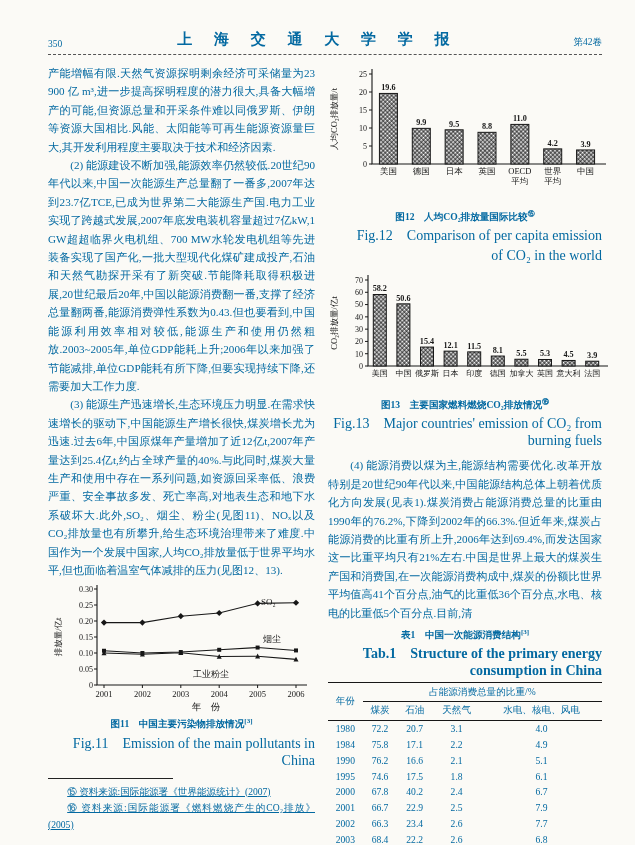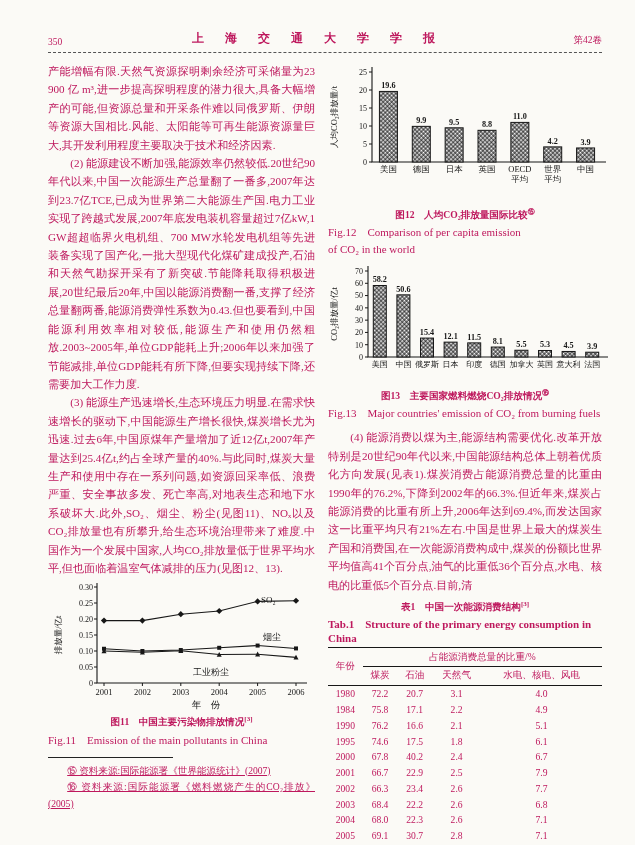--- a/index.html
+++ b/index.html
@@ -1,32 +1,32 @@
 <!DOCTYPE html>
 <html><head>
 <meta charset="utf-8">
 <style>
   html,body{margin:0;padding:0;background:#9a9a9a;}
-  .page{width:635px;height:845px;margin:0 auto;background:#fbfaf6;color:#be185d;
+  .page{width:635px;height:845px;margin:0 auto;background:#fbfaf6;color:#0369a1;
         font-family:"Liberation Serif","DejaVu Serif",serif;position:relative;
         box-sizing:border-box;padding:30px 33px 0 48px;overflow:hidden;}
   .header{display:flex;justify-content:space-between;align-items:flex-end;
           font-size:10px;padding-bottom:5px;border-bottom:1px dashed #555;}
-  .journal{letter-spacing:9px;font-size:12px;font-weight:bold;font-family:Liberation Serif, serif;}
+  .journal{letter-spacing:9px;font-size:15px;font-weight:bold;font-family:Liberation Serif, serif;}
   .pageno,.volume{font-size:9.5px;}
   .cols{display:flex;gap:13px;margin-top:9px;}
   .col-l{width:267px;flex:none;}
   .col-r{width:274px;flex:none;}
   p.body{margin:0;font-size:11.1px;line-height:18.4px;text-align:justify;}
   p.indent{text-indent:2em;}
   .figwrap{margin-top:4px;text-align:center;}
   svg{display:block;margin:0 auto;}
   svg text{font-family:"Liberation Serif","DejaVu Serif",serif;fill:#171717;}
   .cap-zh{font-size:9.6px;font-weight:bold;text-align:center;margin-top:3px;}
-  .cap-en{font-size:11px;text-align:left;margin-top:3px;}
+  .cap-en{font-size:14px;text-align:right;margin-top:3px;}
   .cap-en.b{font-weight:bold;}
   sup{font-size:7px;}
   .footnotes{margin-top:9px;text-decoration:underline;}
   .fnrule{width:125px;border-top:1px solid #222;margin-bottom:5px;}
   .fn{margin:0;font-size:9.6px;line-height:16.5px;text-indent:2em;text-align:justify;}
   .tabwrap{margin-top:6px;}
   table.tab1{width:100%;border-collapse:collapse;font-size:9.6px;margin-top:3px;
              border-top:1.4px solid #171717;border-bottom:1.4px solid #171717;}
   table.tab1 th,table.tab1 td{padding:2.4px 2px;text-align:center;font-weight:normal;}
   table.tab1 thead tr.sub th{border-bottom:1px solid #171717;}

